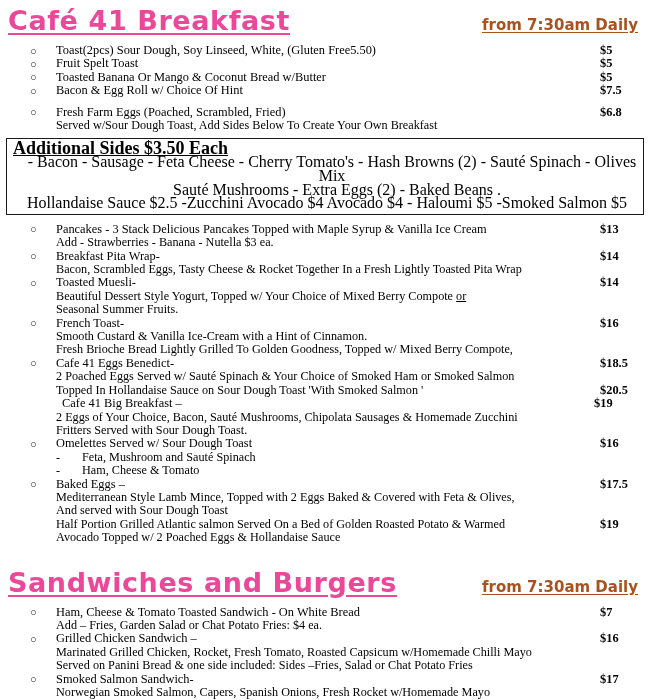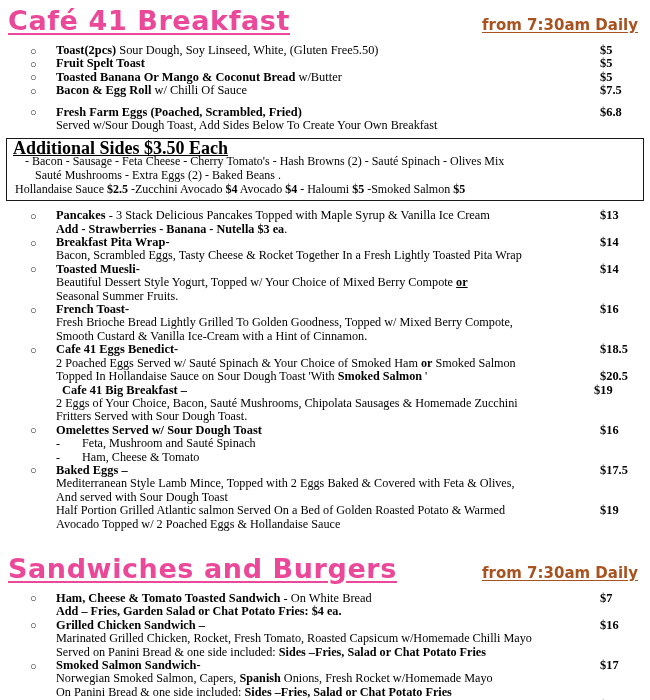--- a/index.html
+++ b/index.html
@@ -83,21 +83,21 @@
   }
   .desc {
     font-size: 12.2px;
     line-height: 13.4px;
   }
   .sub {
     padding-left: 26px;
     font-size: 12.2px;
     line-height: 13.4px;
   }
-  b, .b { font-weight: bold; }
+  b, .b { font-weight: normal; }
   .price {
     position: absolute;
     left: 544px;
     font-size: 12.4px;
     font-weight: bold;
     white-space: nowrap;
   }
   .gap { height: 8px; }
 
   
@@ -109,22 +109,23 @@
   }
   .sides-title {
     font-size: 18px;
     font-weight: bold;
     line-height: 14px;
     text-decoration: underline;
     text-underline-offset: 1px;
     padding-left: 2px;
   }
   .sides-line {
-    font-size: 12px;
+    font-size: 16px;
     line-height: 13.6px;
+    text-align: center;
   }
   .sides-line.l1 { padding-left: 14px; }
   .sides-line.l2 { padding-left: 24px; }
   .sides-line.l3 { padding-left: 4px; }
 
   .spacer-top { height: 5px; }
   .u { text-decoration: underline; }
 </style>
 </head>
 <body>
@@ -152,21 +153,21 @@
       <span class="line"><b>Fruit Spelt Toast</b><span class="price">$5</span></span>
     </div>
 
     <div class="row">
       <span class="bullet">○</span>
       <span class="line"><b>Toasted Banana Or Mango &amp; Coconut Bread</b><span> w/Butter</span><span class="price">$5</span></span>
     </div>
 
     <div class="row">
       <span class="bullet">○</span>
-      <span class="line"><b>Bacon &amp; Egg Roll</b><span>  w/ Chilli Of Sauce</span><span class="price">$7.5</span></span>
+      <span class="line"><b>Bacon &amp; Egg Roll</b><span>  w/ Choice Of Hint</span><span class="price">$7.5</span></span>
     </div>
 
     <div class="gap"></div>
 
     <div class="row">
       <span class="bullet">○</span>
       <span class="line"><b>Fresh Farm Eggs (Poached, Scrambled, Fried)</b><span class="price">$6.8</span></span>
       <span class="line desc">Served w/Sour Dough Toast, Add Sides Below To Create Your Own Breakfast</span>
     </div>
 
@@ -198,22 +199,22 @@
     <div class="row">
       <span class="bullet">○</span>
       <span class="line"><b>Toasted Muesli-</b><span class="price">$14</span></span>
       <span class="line desc"><span>Beautiful Dessert Style Yogurt, Topped w/ Your Choice of Mixed Berry Compote </span><b class="u">or</b></span>
       <span class="line desc">Seasonal Summer Fruits.</span>
     </div>
 
     <div class="row">
       <span class="bullet">○</span>
       <span class="line"><b>French Toast-</b><span class="price">$16</span></span>
+      <span class="line desc">Smooth Custard &amp; Vanilla Ice-Cream with a Hint of Cinnamon.</span>
       <span class="line desc">Fresh Brioche Bread Lightly Grilled To Golden Goodness, Topped w/ Mixed Berry Compote,</span>
-      <span class="line desc">Smooth Custard &amp; Vanilla Ice-Cream with a Hint of Cinnamon.</span>
     </div>
 
     <div class="row">
       <span class="bullet">○</span>
       <span class="line"><b>Cafe 41 Eggs Benedict-</b><span class="price">$18.5</span></span>
       <span class="line desc"><span>2 Poached Eggs Served w/ Sauté Spinach &amp; Your Choice of Smoked Ham </span><b>or</b><span> Smoked Salmon</span></span>
       <span class="line desc"><span>Topped In Hollandaise Sauce on Sour Dough Toast 'With </span><b>Smoked Salmon</b><span>   '</span><span class="price">$20.5</span></span>
     </div>
 
     <div class="row">

